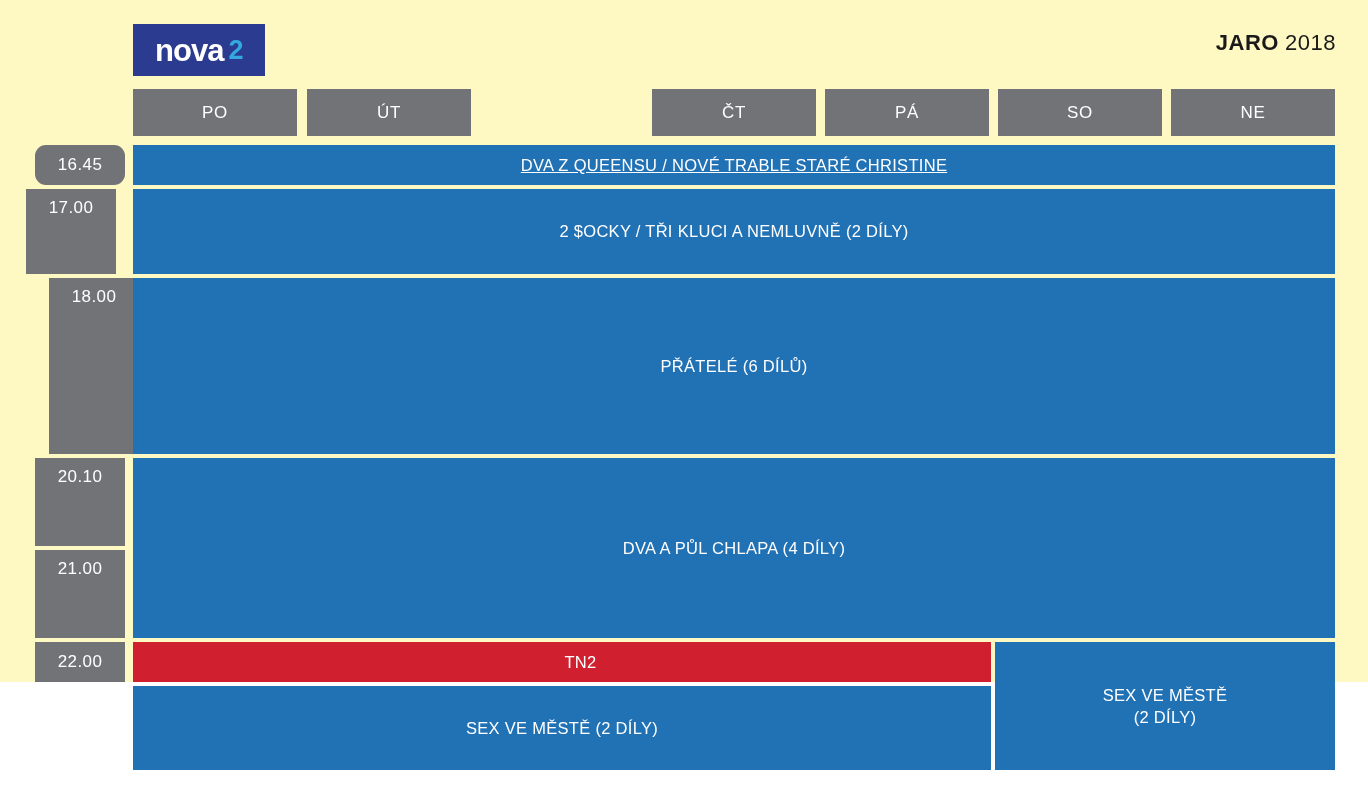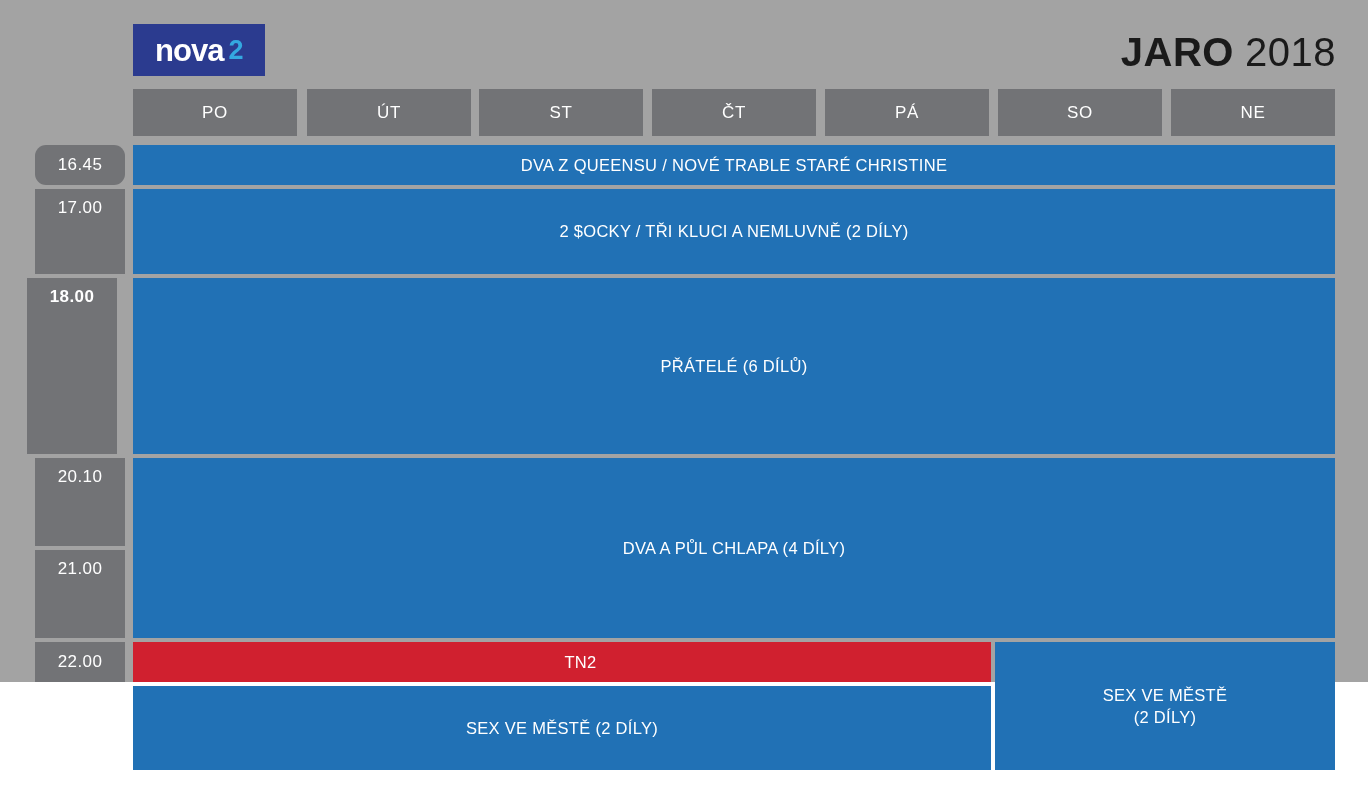--- a/index.html
+++ b/index.html
@@ -2,41 +2,41 @@
 <html><head>
 <meta charset="utf-8">
 <style>
   * { box-sizing: border-box; margin: 0; padding: 0; }
   html, body {
     width: 1368px; height: 798px;
     background: #ffffff;
     font-family: "Liberation Sans", sans-serif;
     overflow: hidden;
   }
-  #page { position: relative; width: 1368px; height: 682px; background:#a3a3a3; }
+  #page { position: relative; width: 1368px; height: 682px; background:#fef9c3; }
 
   
   .logo-box {
     position: absolute; left: 133px; top: 24px;
     width: 132px; height: 52px;
     background: #2b3b8f;
     display: flex; align-items: center; justify-content: center;
     letter-spacing: -0.5px;
   }
   .logo-nova {
     color: #ffffff; font-size: 31px; font-weight: bold;
     letter-spacing: -1px; line-height: 1;
   }
   .logo-two {
     color: #34a8e0; font-size: 27px; font-weight: bold;
     margin-left: 5px; line-height: 1;
   }
   .title {
     position: absolute; right: 32px; top: 30px;
-    font-size: 40px; color: #1a1a1a; white-space: nowrap;
+    font-size: 22px; color: #1a1a1a; white-space: nowrap;
   }
   .title .season { font-weight: bold; letter-spacing: 0.5px; }
   .title .year  { font-weight: normal; letter-spacing: 0.5px; }
 
   
   .cell {
     position: absolute;
     display: flex; align-items: center; justify-content: center;
     color: #ffffff; text-align: center;
   }
@@ -66,34 +66,33 @@
     <span class="logo-nova">nova</span>
     <span class="logo-two">2</span>
   </div>
 
   <div class="title">
     <span class="season">JARO</span><span> </span><span class="year">2018</span>
   </div>
 
   <div class="cell dayhead" style="left:133px;  top:89px; width:164px; height:47px;">PO</div>
   <div class="cell dayhead" style="left:307px;  top:89px; width:164px; height:47px;">ÚT</div>
-  <div class="cell dayhead" style="left:479px;  top:89px; width:164px; height:47px;">ST</div>
   <div class="cell dayhead" style="left:652px;  top:89px; width:164px; height:47px;">ČT</div>
   <div class="cell dayhead" style="left:825px;  top:89px; width:164px; height:47px;">PÁ</div>
   <div class="cell dayhead" style="left:998px;  top:89px; width:164px; height:47px;">SO</div>
   <div class="cell dayhead" style="left:1171px; top:89px; width:164px; height:47px;">NE</div>
 
   <div class="cell timecell mid" style="left:35px; top:145px; width:90px; height:40px;border-radius:11px;">16.45</div>
-  <div class="cell timecell" style="left:35px; top:189px; width:90px; height:85px;">17.00</div>
-  <div class="cell timecell" style="left:27px; top:278px; width:90px; height:176px;font-weight:bold;">18.00</div>
+  <div class="cell timecell" style="left:26px; top:189px; width:90px; height:85px;">17.00</div>
+  <div class="cell timecell" style="left:49px; top:278px; width:90px; height:176px;">18.00</div>
   <div class="cell timecell" style="left:35px; top:458px; width:90px; height:88px;">20.10</div>
   <div class="cell timecell" style="left:35px; top:550px; width:90px; height:88px;">21.00</div>
   <div class="cell timecell mid" style="left:35px; top:642px; width:90px; height:40px;">22.00</div>
 
-  <div class="cell prog" style="left:133px; top:145px; width:1202px; height:40px;">DVA Z QUEENSU / NOVÉ TRABLE STARÉ CHRISTINE</div>
+  <div class="cell prog" style="left:133px; top:145px; width:1202px; height:40px;text-decoration:underline;">DVA Z QUEENSU / NOVÉ TRABLE STARÉ CHRISTINE</div>
 
   <div class="cell prog" style="left:133px; top:189px; width:1202px; height:85px;">2 $OCKY / TŘI KLUCI A NEMLUVNĚ (2 DÍLY)</div>
 
   <div class="cell prog" style="left:133px; top:278px; width:1202px; height:176px;">PŘÁTELÉ (6 DÍLŮ)</div>
 
   <div class="cell prog" style="left:133px; top:458px; width:1202px; height:180px;">DVA A PŮL CHLAPA (4 DÍLY)</div>
 
   <div class="cell prog red" style="left:133px; top:642px; width:858px; height:40px;padding-left:37px;">TN2</div>
 
   <div class="cell prog" style="left:133px; top:686px; width:858px; height:84px;">SEX VE MĚSTĚ (2 DÍLY)</div>

